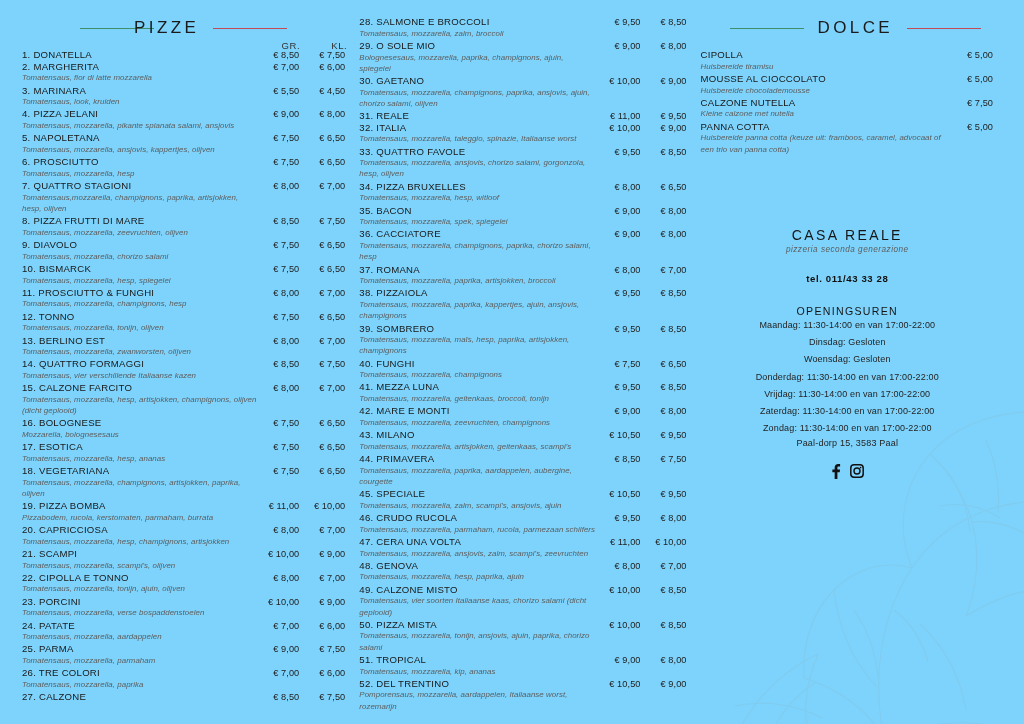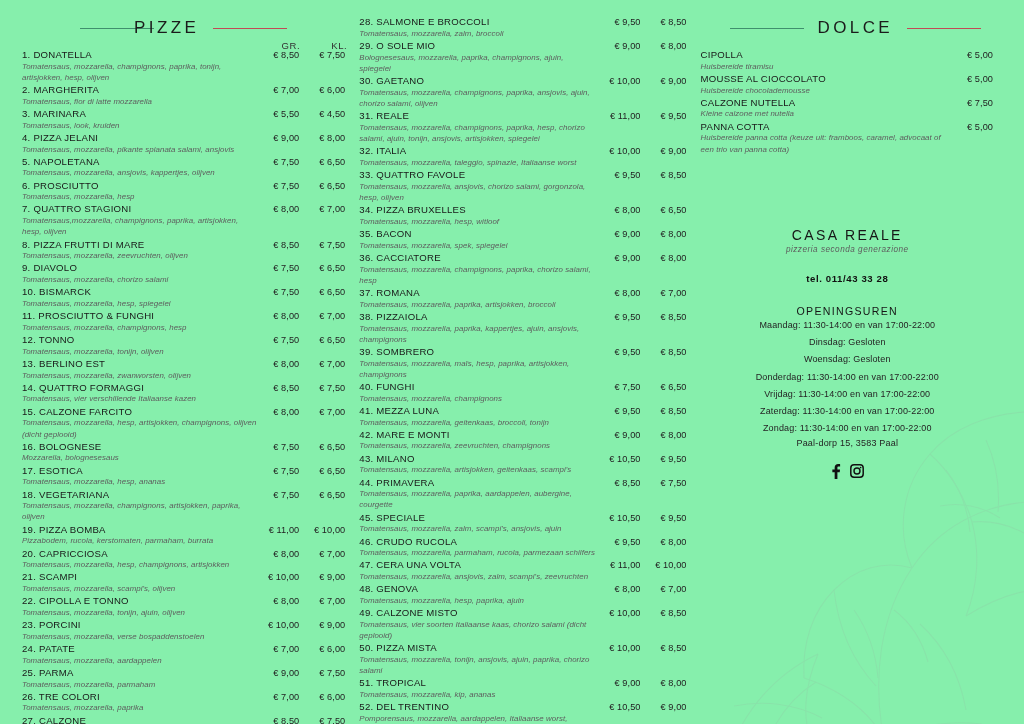--- a/index.html
+++ b/index.html
@@ -10,21 +10,21 @@
     height: 724px;
     background: #f2f2f2;
     font-family: "Liberation Sans", sans-serif;
     overflow: hidden;
   }
 
   .page {
     position: relative;
     width: 1024px;
     height: 724px;
-    background: #86efac;
+    background: #7dd3fc;
     overflow: hidden;
   }
 
   
   .watermark {
     position: absolute;
     right: -10px;
     bottom: -16px;
     width: 300px;
     height: 330px;
@@ -218,21 +218,20 @@
       <div class="price-head ph-kl">KL.</div>
 
       <div class="items" id="pizze-left">
           <div class="item-row">
             <div class="item-name">1. DONATELLA</div>
             <div class="prices">
               <span class="price price-gr">€ 8,50</span>
               <span class="price price-kl">€ 7,50</span>
             </div>
           </div>
-          <div class="item-desc">Tomatensaus, mozzarella, champignons, paprika, tonijn, artisjokken, hesp, olijven</div>
           <div class="item-row">
             <div class="item-name">2. MARGHERITA</div>
             <div class="prices">
               <span class="price price-gr">€ 7,00</span>
               <span class="price price-kl">€ 6,00</span>
             </div>
           </div>
           <div class="item-desc">Tomatensaus, fior di latte mozzarella</div>
           <div class="item-row">
             <div class="item-name">3. MARINARA</div>
@@ -462,21 +461,20 @@
             </div>
           </div>
           <div class="item-desc">Tomatensaus, mozzarella, champignons, paprika, ansjovis, ajuin, chorizo salami, olijven</div>
           <div class="item-row">
             <div class="item-name">31. REALE</div>
             <div class="prices">
               <span class="price price-gr">€ 11,00</span>
               <span class="price price-kl">€ 9,50</span>
             </div>
           </div>
-          <div class="item-desc">Tomatensaus, mozzarella, champignons, paprika, hesp, chorizo salami, ajuin, tonijn, ansjovis, artisjokken, spiegelei</div>
           <div class="item-row">
             <div class="item-name">32. ITALIA</div>
             <div class="prices">
               <span class="price price-gr">€ 10,00</span>
               <span class="price price-kl">€ 9,00</span>
             </div>
           </div>
           <div class="item-desc">Tomatensaus, mozzarella, taleggio, spinazie, Italiaanse worst</div>
           <div class="item-row">
             <div class="item-name">33. QUATTRO FAVOLE</div>

